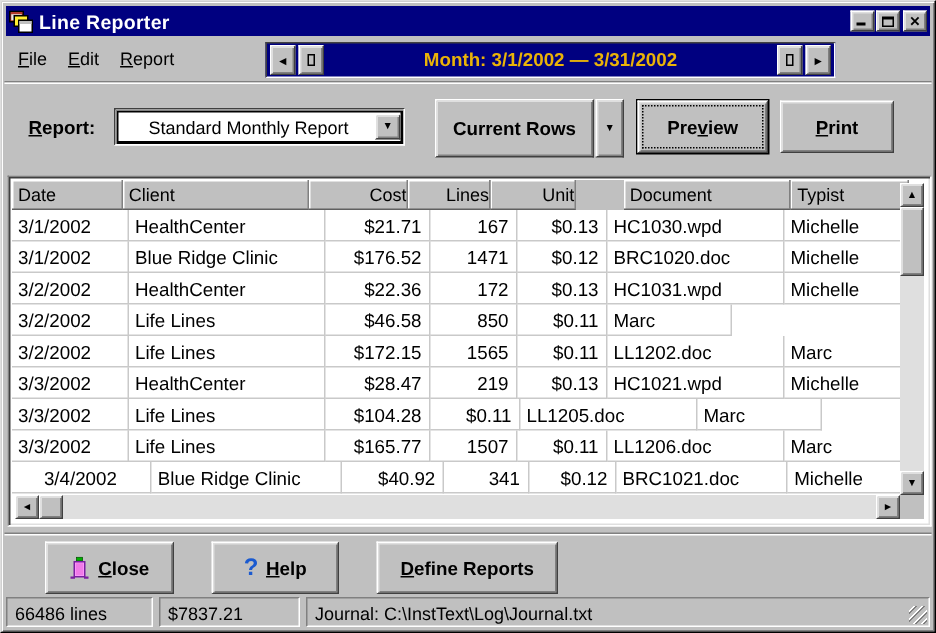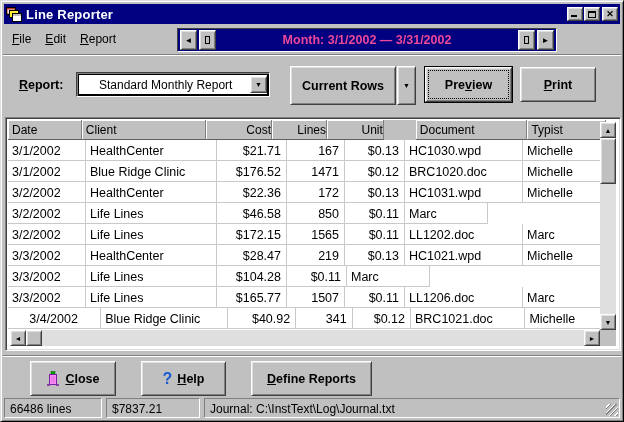--- a/index.html
+++ b/index.html
@@ -38,21 +38,21 @@
     position:absolute;left:176px;top:27px;width:380px;height:24px;background:#000080;
     border:1px solid;border-color:#404040 #fff #fff #404040;
     display:flex;align-items:center;padding:1px;
   }
   .navbtn{
     width:17px;height:20px;background:#c0c0c0;border:1px solid;border-color:#fff #404040 #404040 #fff;
     box-shadow:inset 1px 1px 0 #dfdfdf, inset -1px -1px 0 #808080;
     display:flex;align-items:center;justify-content:center;font-size:8px;color:#000;margin:0 1px;flex:0 0 auto;
   }
   .navsq{width:5px;height:8px;border:1px solid #000;background:#c0c0c0;}
-  .nav-label{flex:1;text-align:center;color:#ec4899;font-weight:bold;font-size:12.5px;}
+  .nav-label{flex:1;text-align:center;color:#eab308;font-weight:bold;font-size:12.5px;}
   
   .sep{position:absolute;left:2px;right:2px;height:0;border-top:1px solid #808080;border-bottom:1px solid #fff;}
   .sep1{top:53px;}
   .sep2{top:354px;}
   .tb-label{position:absolute;left:18px;top:77px;font-weight:bold;font-size:12.5px;}
   .combo{
     position:absolute;left:75px;top:71px;width:194px;height:25px;background:#fff;
     border:1px solid;border-color:#404040 #fff #fff #404040;
     box-shadow:inset 1px 1px 0 #808080, inset 0 0 0 2px #000;
     display:flex;align-items:center;padding:2px;
@@ -260,20 +260,21 @@
             <div class="tcell r" style="width: 58px;">219</div>
             <div class="tcell r" style="width: 60px;">$0.13</div>
             <div class="tcell l" style="width: 118px;">HC1021.wpd</div>
             <div class="tcell l" style="width: 83px;">Michelle</div>
           </div>
           <div class="trow">
             <div class="tcell l" style="width: 78px;">3/3/2002</div>
             <div class="tcell l" style="width: 131px;">Life Lines</div>
             <div class="tcell r" style="width: 70px;">$104.28</div>
             <div class="tcell r" style="width: 60px;">$0.11</div>
+            <div class="tcell l" style="width: 118px;">LL1205.doc</div>
             <div class="tcell l" style="width: 83px;">Marc</div>
           </div>
           <div class="trow">
             <div class="tcell l" style="width: 78px;">3/3/2002</div>
             <div class="tcell l" style="width: 131px;">Life Lines</div>
             <div class="tcell r" style="width: 70px;">$165.77</div>
             <div class="tcell r" style="width: 58px;">1507</div>
             <div class="tcell r" style="width: 60px;">$0.11</div>
             <div class="tcell l" style="width: 118px;">LL1206.doc</div>
             <div class="tcell l" style="width: 83px;">Marc</div>

